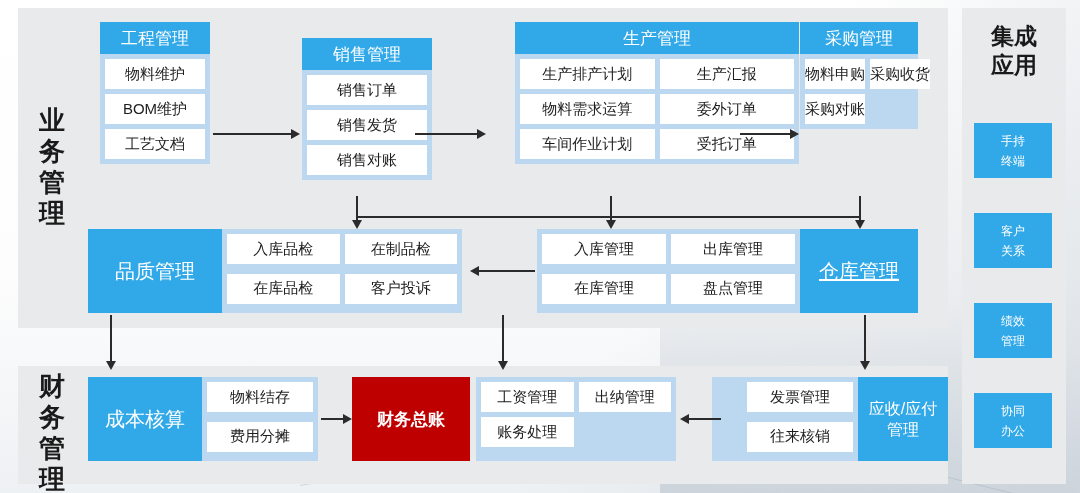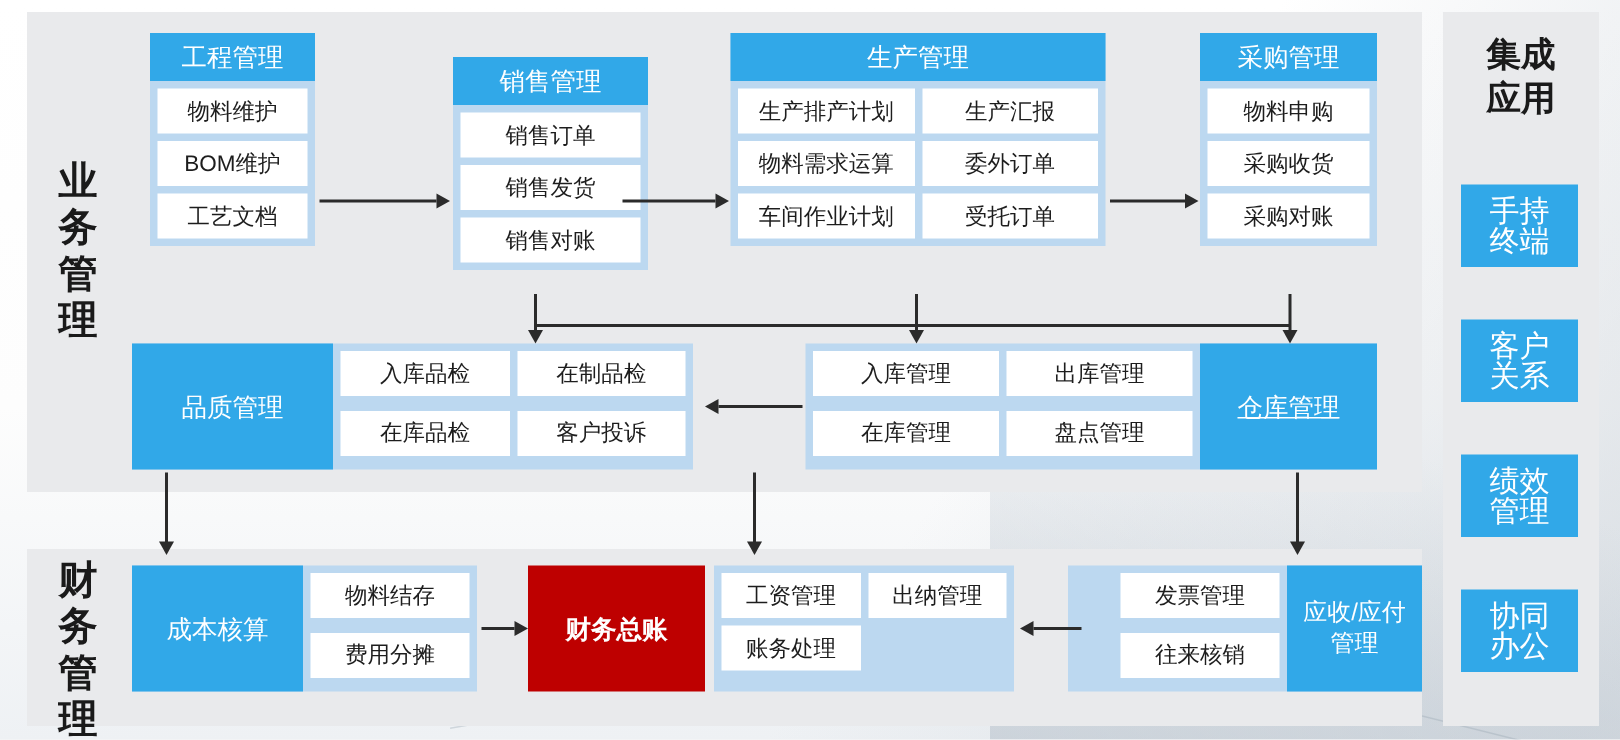--- a/index.html
+++ b/index.html
@@ -41,21 +41,21 @@
   .vlabel span{display:block;}
 
   
   #integration-title{
     position:absolute;left:968px;top:22px;width:92px;text-align:center;
     font-size:23px;font-weight:700;color:#1a1a1a;line-height:29px;z-index:4;
   }
   #integration-title span{display:block;}
   .int-card{
     position:absolute;left:974px;width:78px;height:55px;background:#31a8e8;
-    color:#ffffff;font-size:20px;line-height:20px;text-align:center;
+    color:#ffffff;font-size:12px;line-height:20px;text-align:center;
     display:flex;flex-direction:column;align-items:center;justify-content:center;z-index:4;
   }
   .int-card span{display:block;}
   #int-0{top:123px;} #int-1{top:213px;} #int-2{top:303px;} #int-3{top:393px;}
 
   
   .module{position:absolute;background:#bcd8f0;z-index:4;}
   .module .mhead{
     background:#31a8e8;color:#ffffff;font-size:17px;
     height:32px;display:flex;align-items:center;justify-content:center;
@@ -63,29 +63,29 @@
   .module .mbody{display:grid;gap:5px;padding:5px;}
   .mitem{
     background:#ffffff;color:#1d1d1d;font-size:15px;
     height:30px;display:flex;align-items:center;justify-content:center;white-space:nowrap;
   }
 
   #mod-engineering{left:100px;top:22px;width:110px;}
   #mod-engineering .mbody{grid-template-columns:1fr;}
   #mod-sales{left:302px;top:38px;width:130px;}
   #mod-sales .mbody{grid-template-columns:1fr;}
-  #mod-production{left:487px;top:22px;width:250px;}
+  #mod-production{left:515px;top:22px;width:284px;}
   #mod-production .mbody{grid-template-columns:1fr 1fr;}
   #mod-purchase{left:800px;top:22px;width:118px;}
-  #mod-purchase .mbody{grid-template-columns:1fr;}
+  #mod-purchase .mbody{grid-template-columns:1fr 1fr;}
 
   
   .sideblock{position:absolute;background:#bcd8f0;display:flex;z-index:4;}
   .sideblock .slabel{
-    background:#31a8e8;color:#ffffff;font-size:17px;line-height:21px;text-align:center;
+    background:#31a8e8;color:#ffffff;font-size:20px;line-height:21px;text-align:center;
     display:flex;flex-direction:column;align-items:center;justify-content:center;
   }
   .sideblock .sitems{display:grid;gap:5px;padding:5px;flex:1;}
   .sideblock .sitems .mitem{height:30px;}
 
   #blk-quality{left:88px;top:229px;width:374px;height:84px;}
   #blk-quality .slabel{width:134px;}
   #blk-quality .sitems{grid-template-columns:1fr 1fr;}
 
   #blk-warehouse{left:537px;top:229px;width:381px;height:84px;flex-direction:row-reverse;}

